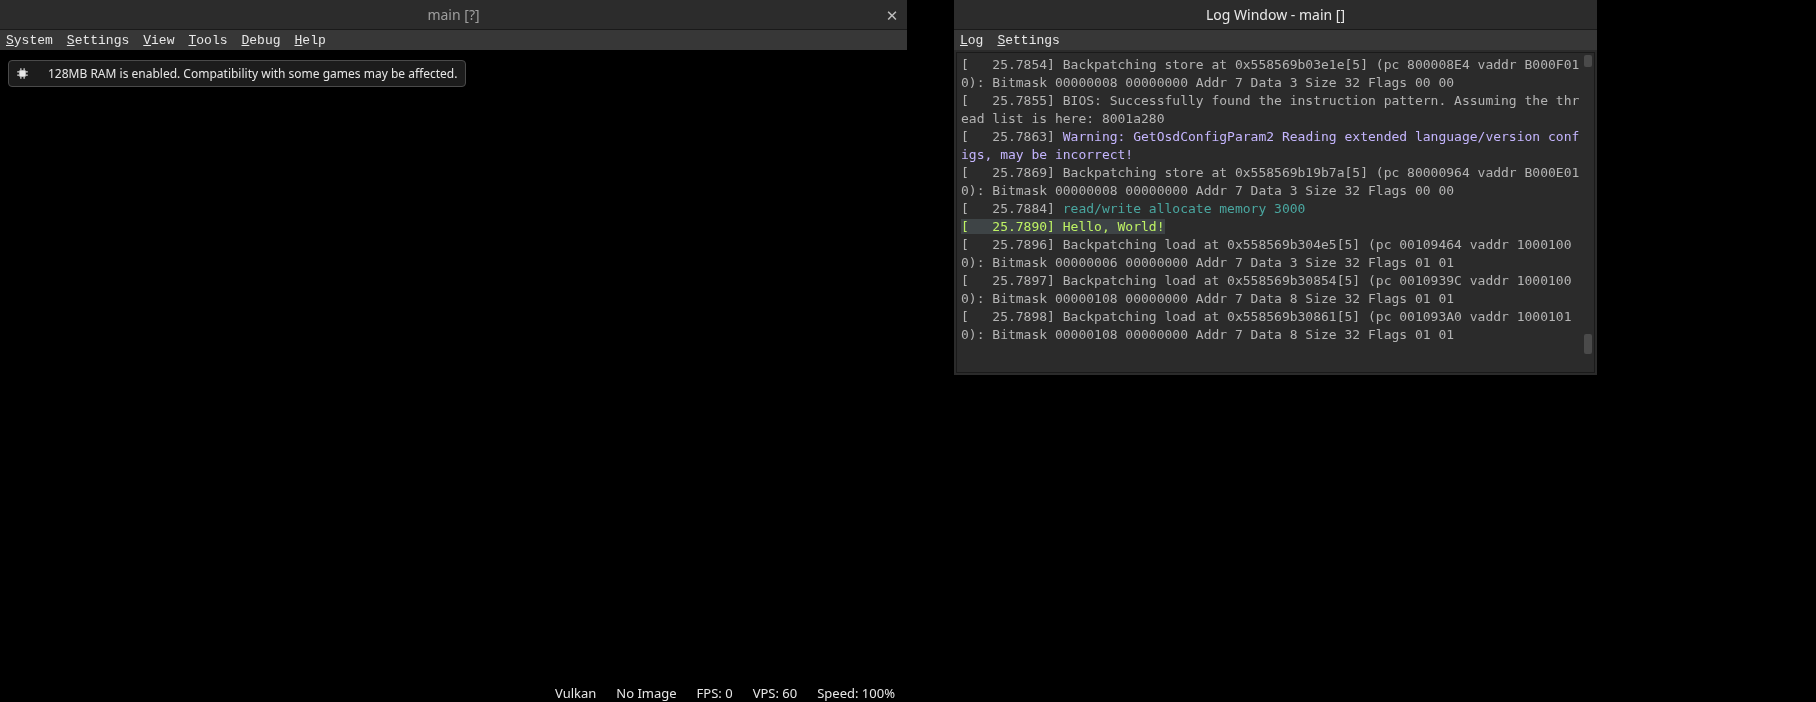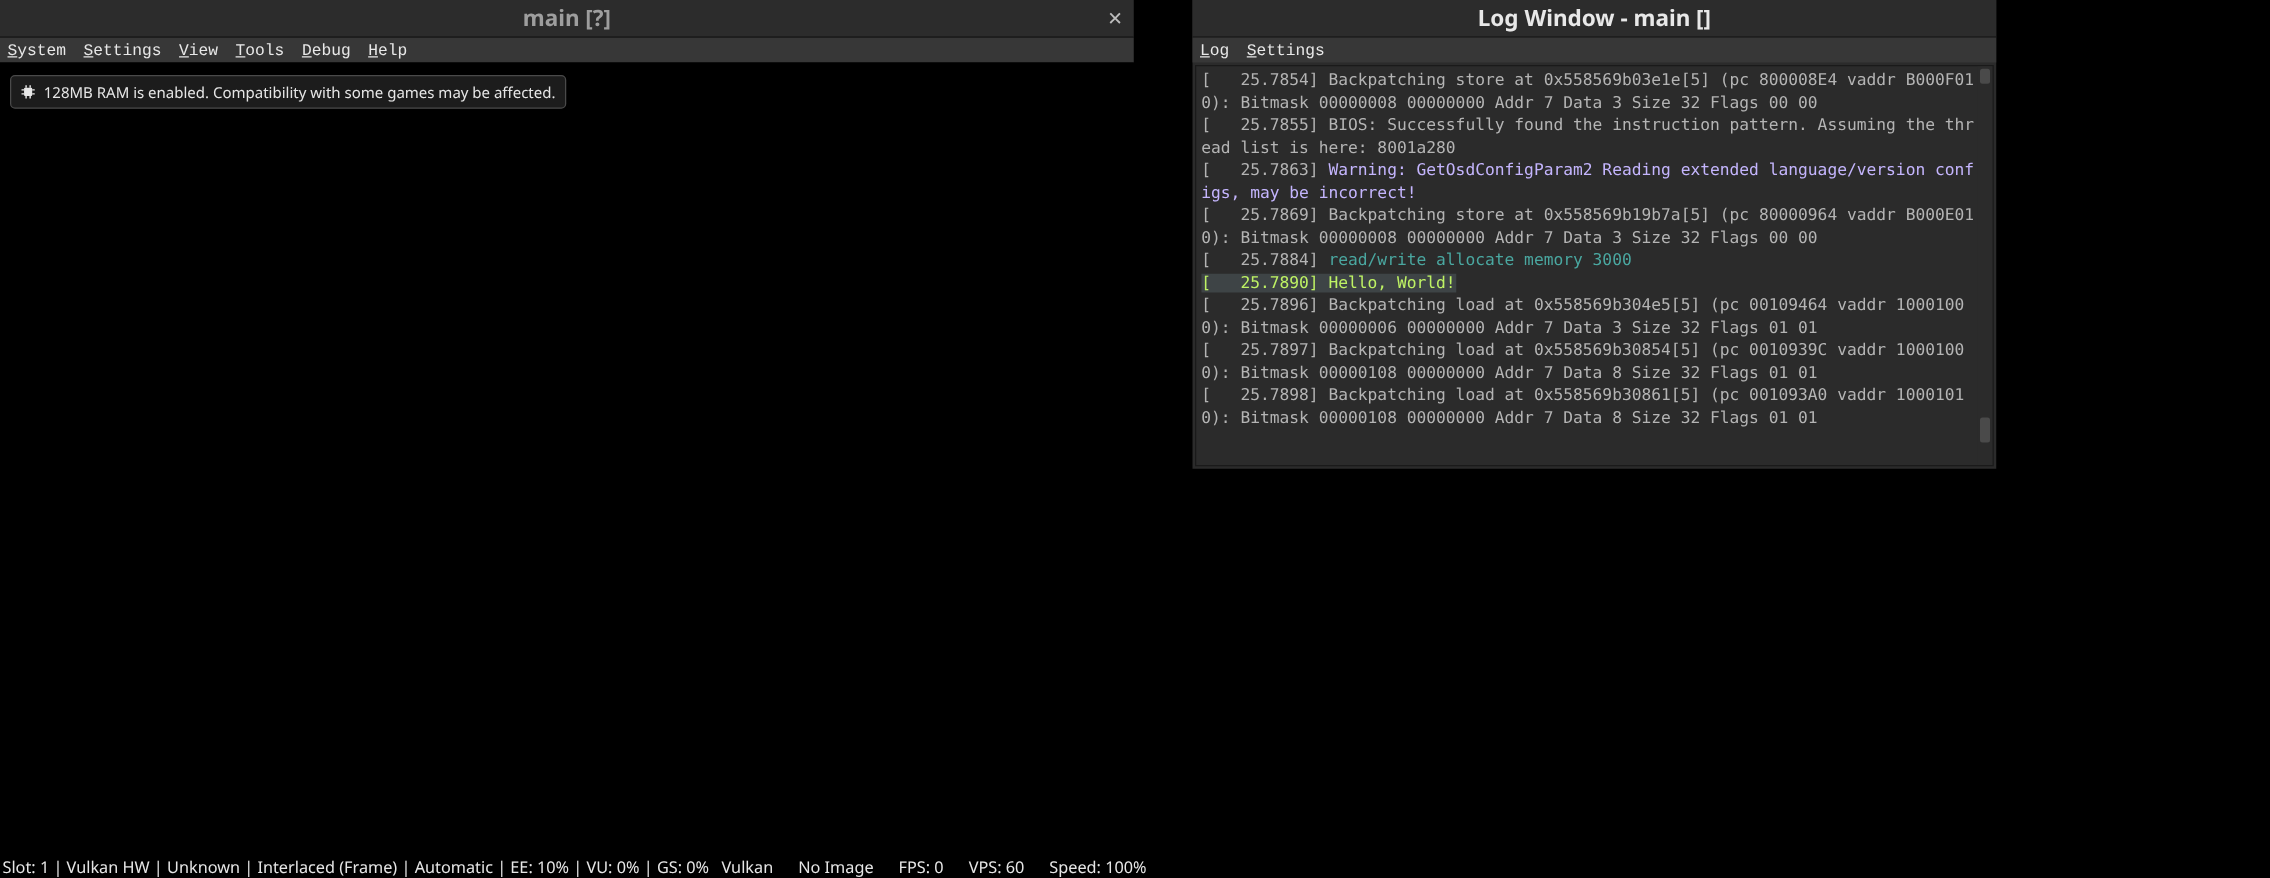--- a/index.html
+++ b/index.html
@@ -34,22 +34,22 @@
     align-items: center;
     position: relative;
     border-bottom: 1px solid #1a1a1a;
     flex: 0 0 auto;
   }
   .titlebar .title {
     position: absolute;
     left: 0; right: 0;
     text-align: center;
     color: #9e9e9e;
-    font-size: 18px;
-    font-weight: 700;
+    font-size: 14px;
+    font-weight: 400;
     pointer-events: none;
   }
   .titlebar .close {
     margin-left: auto;
     width: 30px; height: 30px;
     display: flex; align-items: center; justify-content: center;
     color: #bdbdbd;
     font-size: 15px;
     cursor: pointer;
   }
@@ -77,21 +77,21 @@
   }
   .toast {
     position: absolute;
     left: 8px; top: 10px;
     background: #1c1c1c;
     border: 1px solid #4a4a4a;
     border-radius: 4px;
     padding: 4px 8px 4px 6px;
     display: flex;
     align-items: center;
-    gap: 6px;
+    gap: 19px;
     color: #e6e6e6;
     font-size: 12px;
   }
   .toast .chip-icon {
     width: 14px; height: 14px;
     display: flex; align-items: center; justify-content: center;
   }
   .toast .chip-icon svg { display: block; }
 
   .statusbar {
@@ -203,21 +203,20 @@
               <line x1="12" y1="6" x2="14.5" y2="6"></line>
                 <line x1="12" y1="10" x2="14.5" y2="10"></line>
             </g>
           </svg>
         </span>
         <span>128MB RAM is enabled. Compatibility with some games may be affected.</span>
       </div>
     </div>
 
     <div class="statusbar">
-      <span class="sb-left">Slot: 1 | Vulkan HW | Unknown | Interlaced (Frame) | Automatic | EE: 10% | VU: 0% | GS: 0%</span>
       <span class="sb-gap"></span>
       <span class="sb-seg">Vulkan</span>
       <span class="sb-seg">No Image</span>
       <span class="sb-seg">FPS: 0</span>
       <span class="sb-seg">VPS: 60</span>
       <span class="sb-seg">Speed: 100%</span>
     </div>
   </div>
 
   <div class="log-window">

